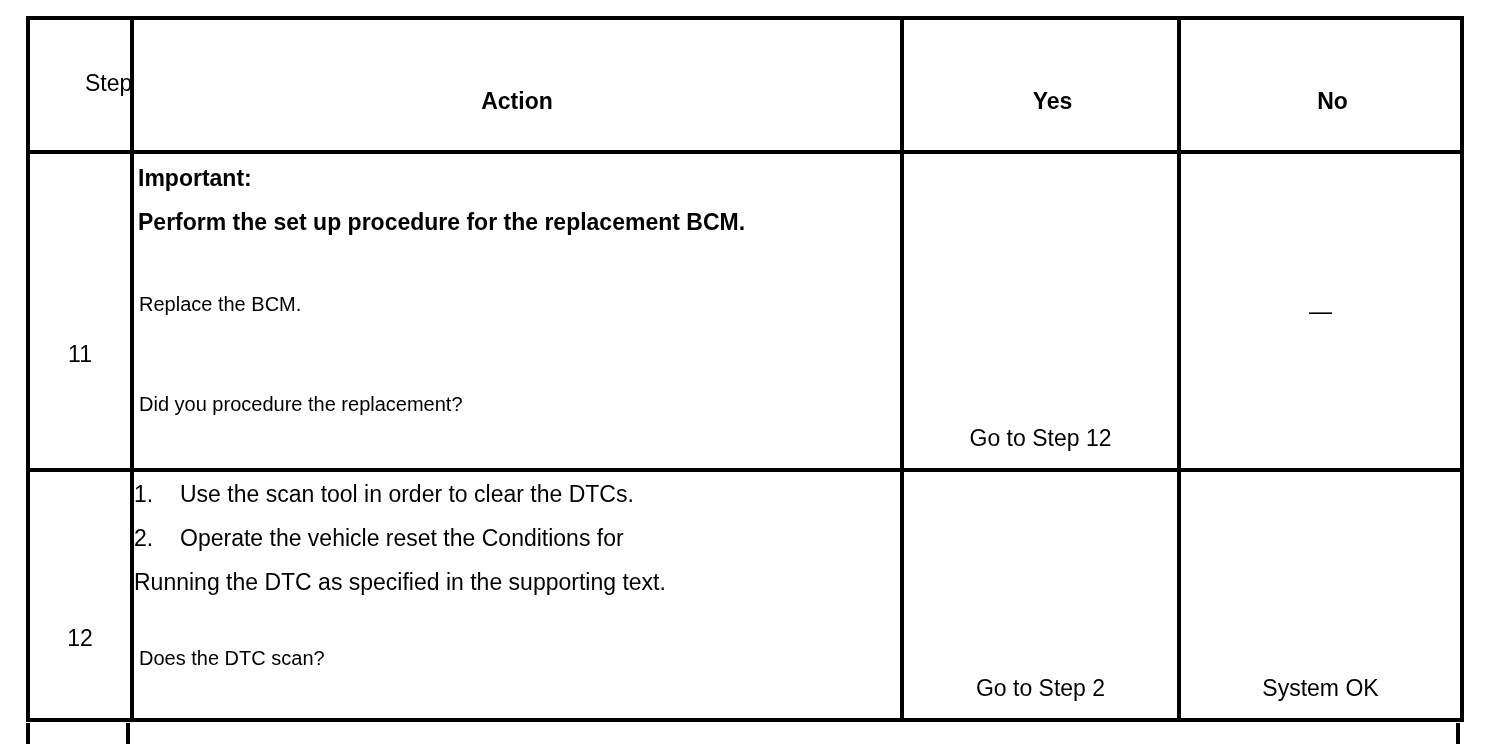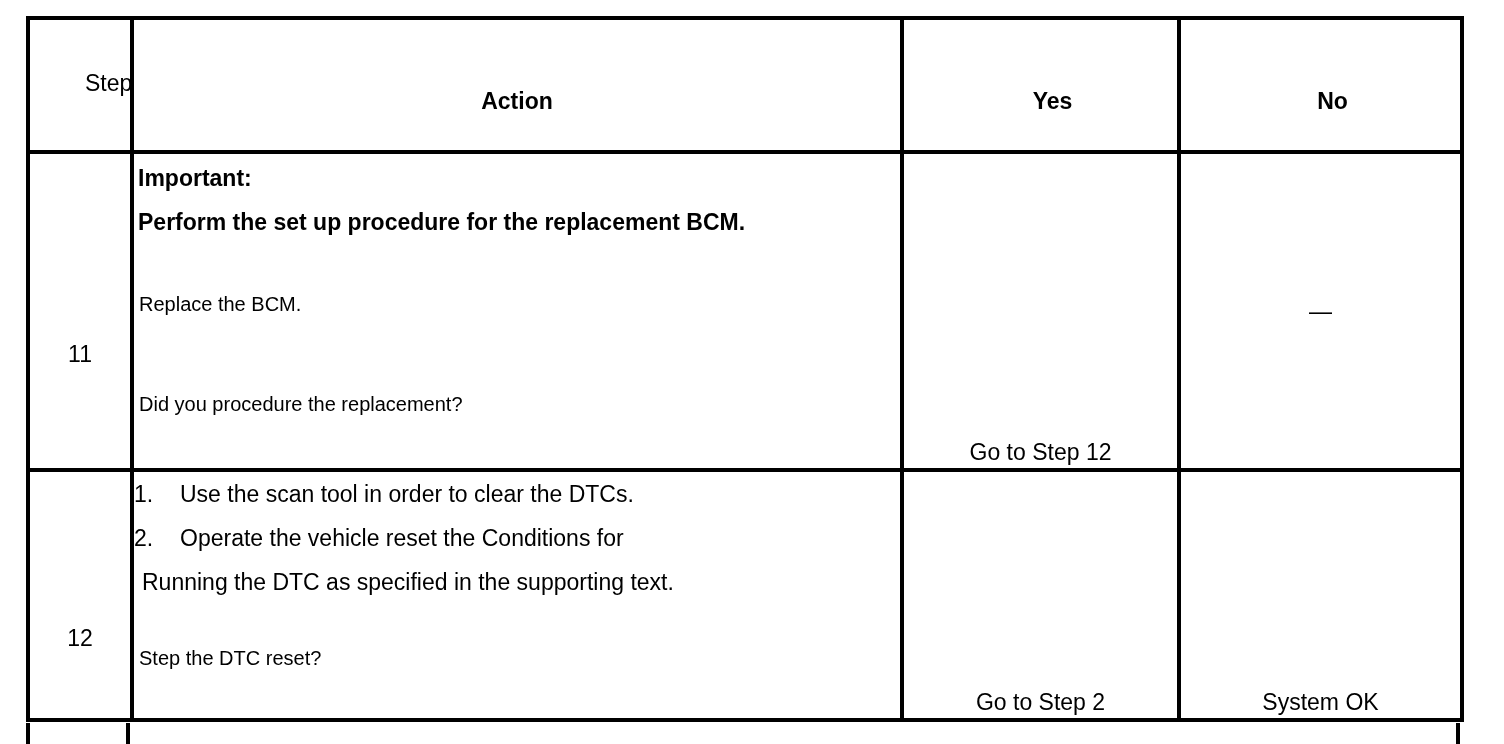--- a/index.html
+++ b/index.html
@@ -153,29 +153,29 @@
     top: 0;
     width: 30px;
     text-align: left;
     font-size: 23px;
     line-height: 44px;
   }
   .cont-line {
     font-size: 23px;
     line-height: 44px;
     margin: 0;
-    padding-left: 8px;
+    padding-left: 0;
   }
 
   
   .dec-bottom {
     position: absolute;
     left: 0;
     right: 0;
-    bottom: 2px;
+    bottom: 16px;
     text-align: center;
     font-size: 23px;
     line-height: 28px;
   }
   .dec-middle {
     position: absolute;
     left: 0;
     right: 0;
     top: 50%;
     transform: translateY(-50%);
@@ -277,21 +277,21 @@
               <span class="ol-marker">1.</span>
               <span>Use the scan tool in order to clear the DTCs.</span>
             </li>
             <li>
               <span class="ol-marker">2.</span>
               <span>Operate the vehicle reset the Conditions for</span>
             </li>
           </ul>
           <p class="cont-line">Running the DTC as specified in the supporting text.</p>
           <div class="gap-md"></div>
-          <p class="act-normal">Step the DTC reset?</p>
+          <p class="act-normal">Does the DTC scan?</p>
         </td>
 
         <td class="cell-decide">
           <div class="dec-bottom">Go to Step 2</div>
         </td>
 
         <td class="cell-decide">
           <div class="dec-bottom">System OK</div>
         </td>
       </tr>

